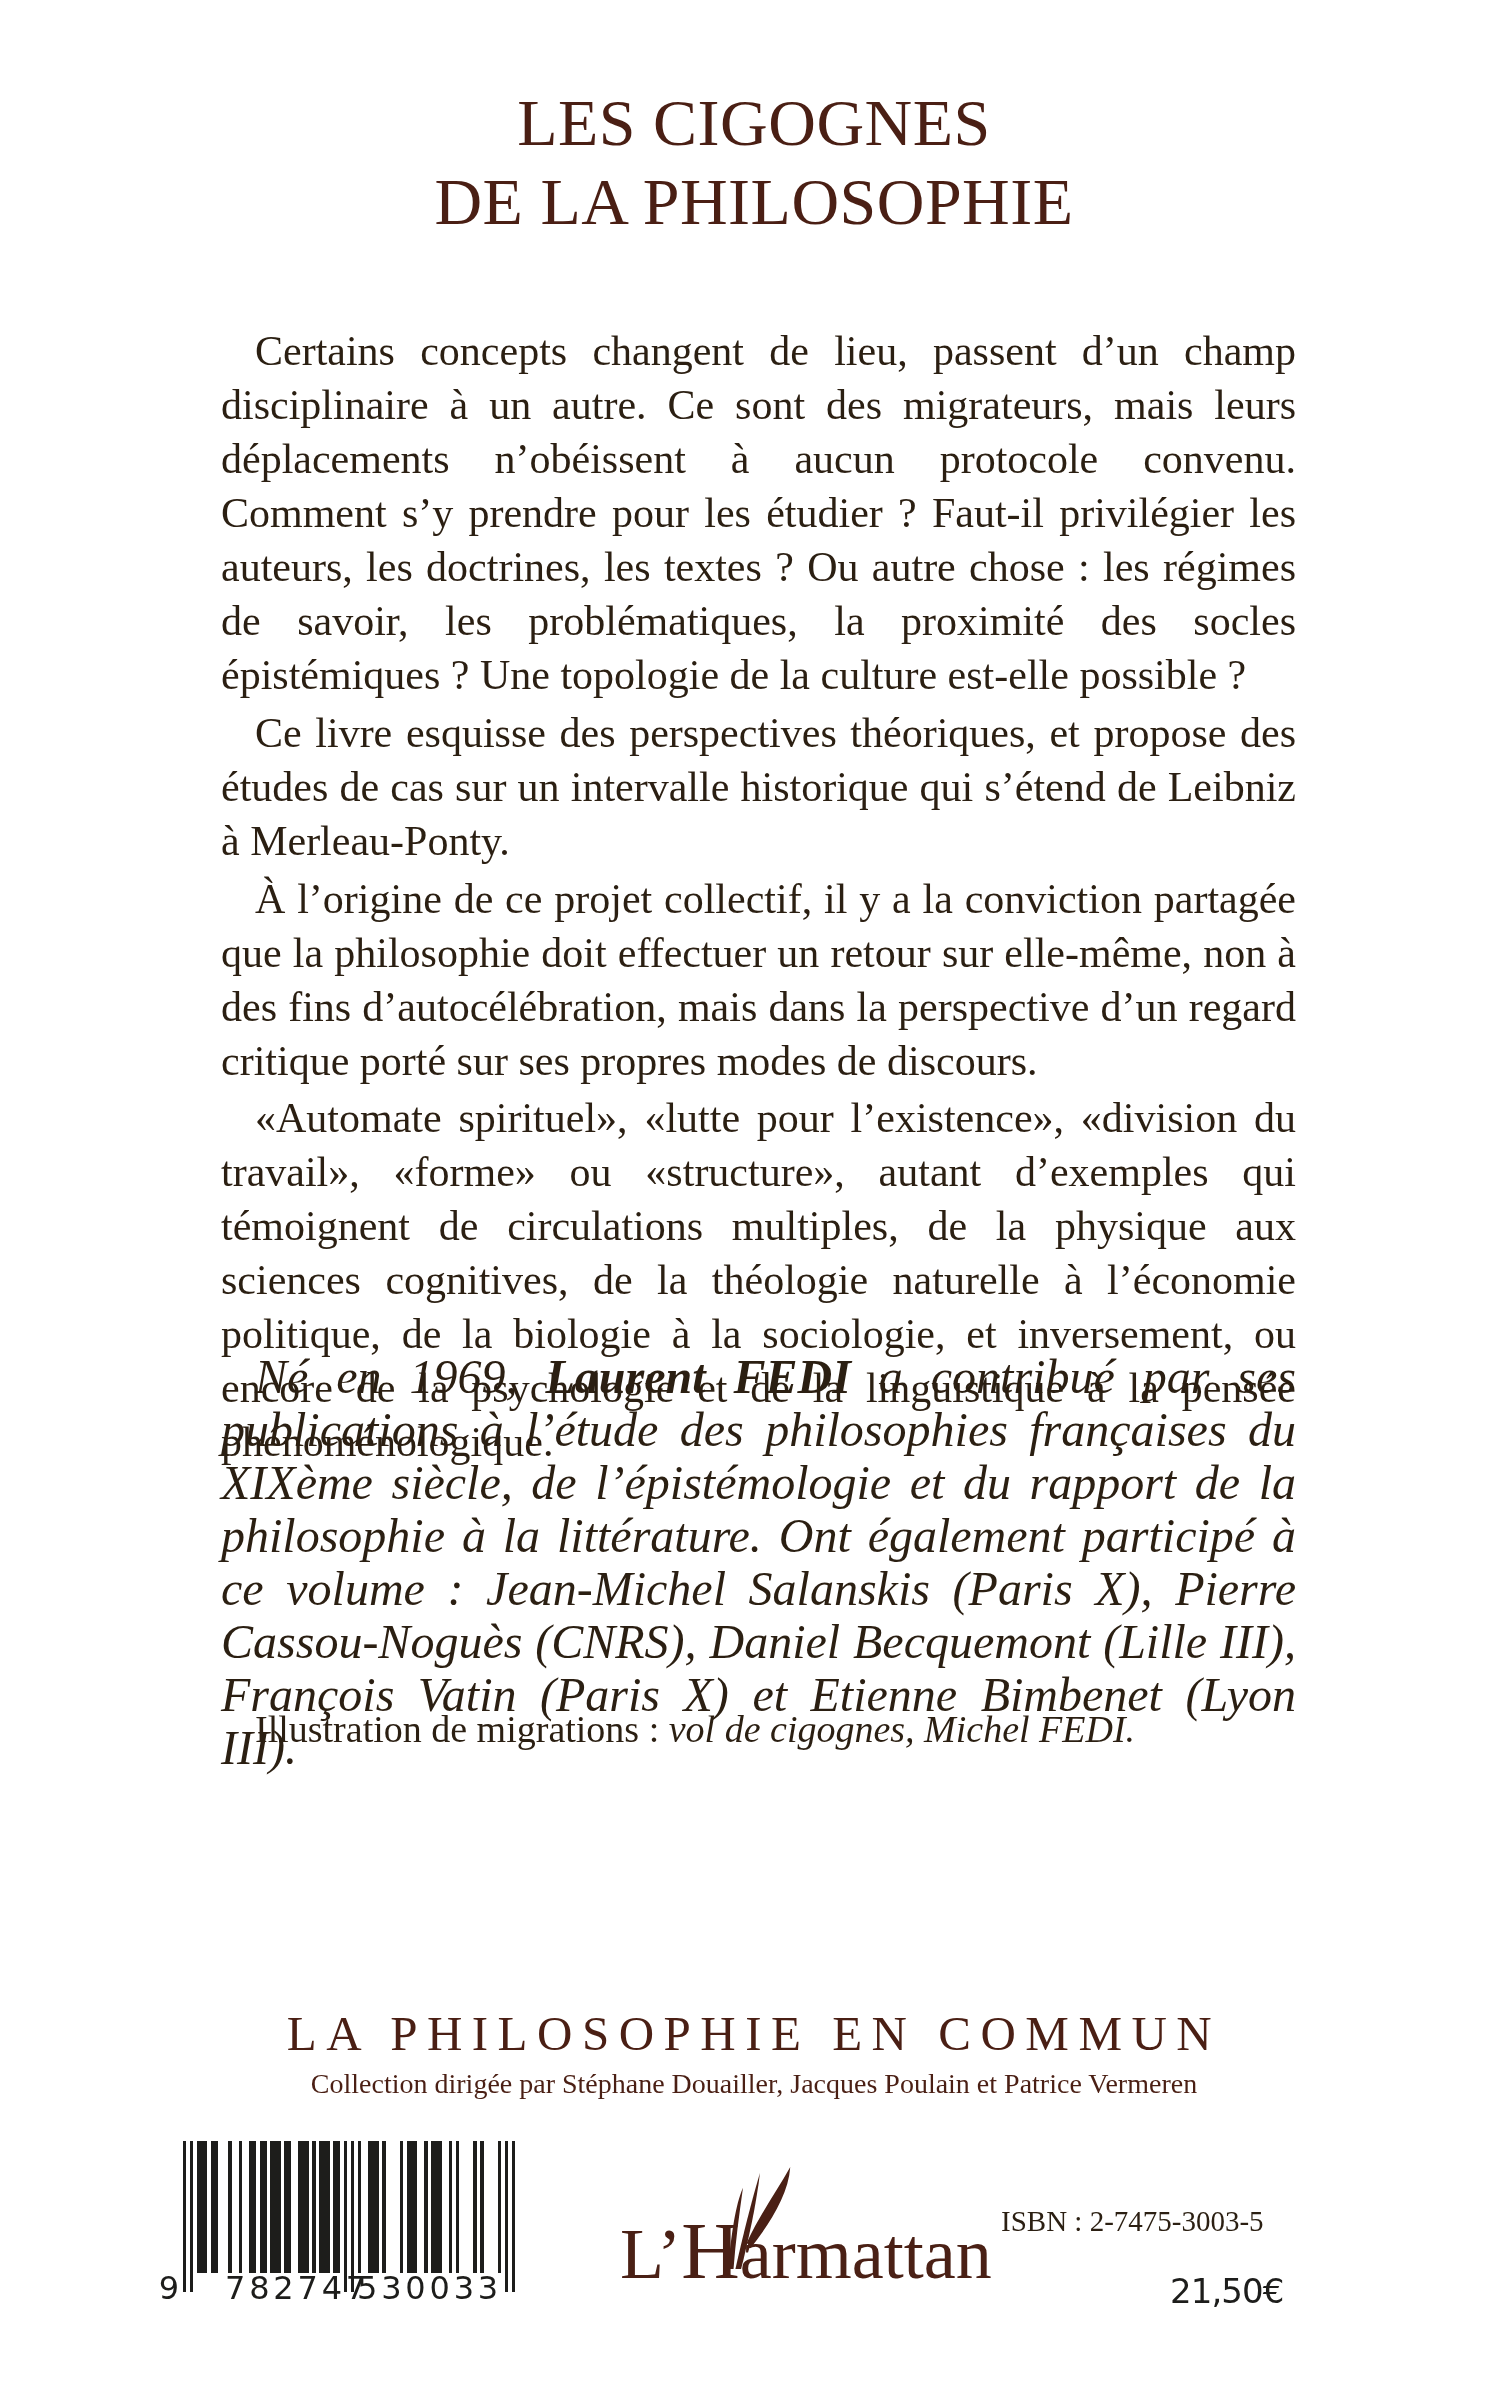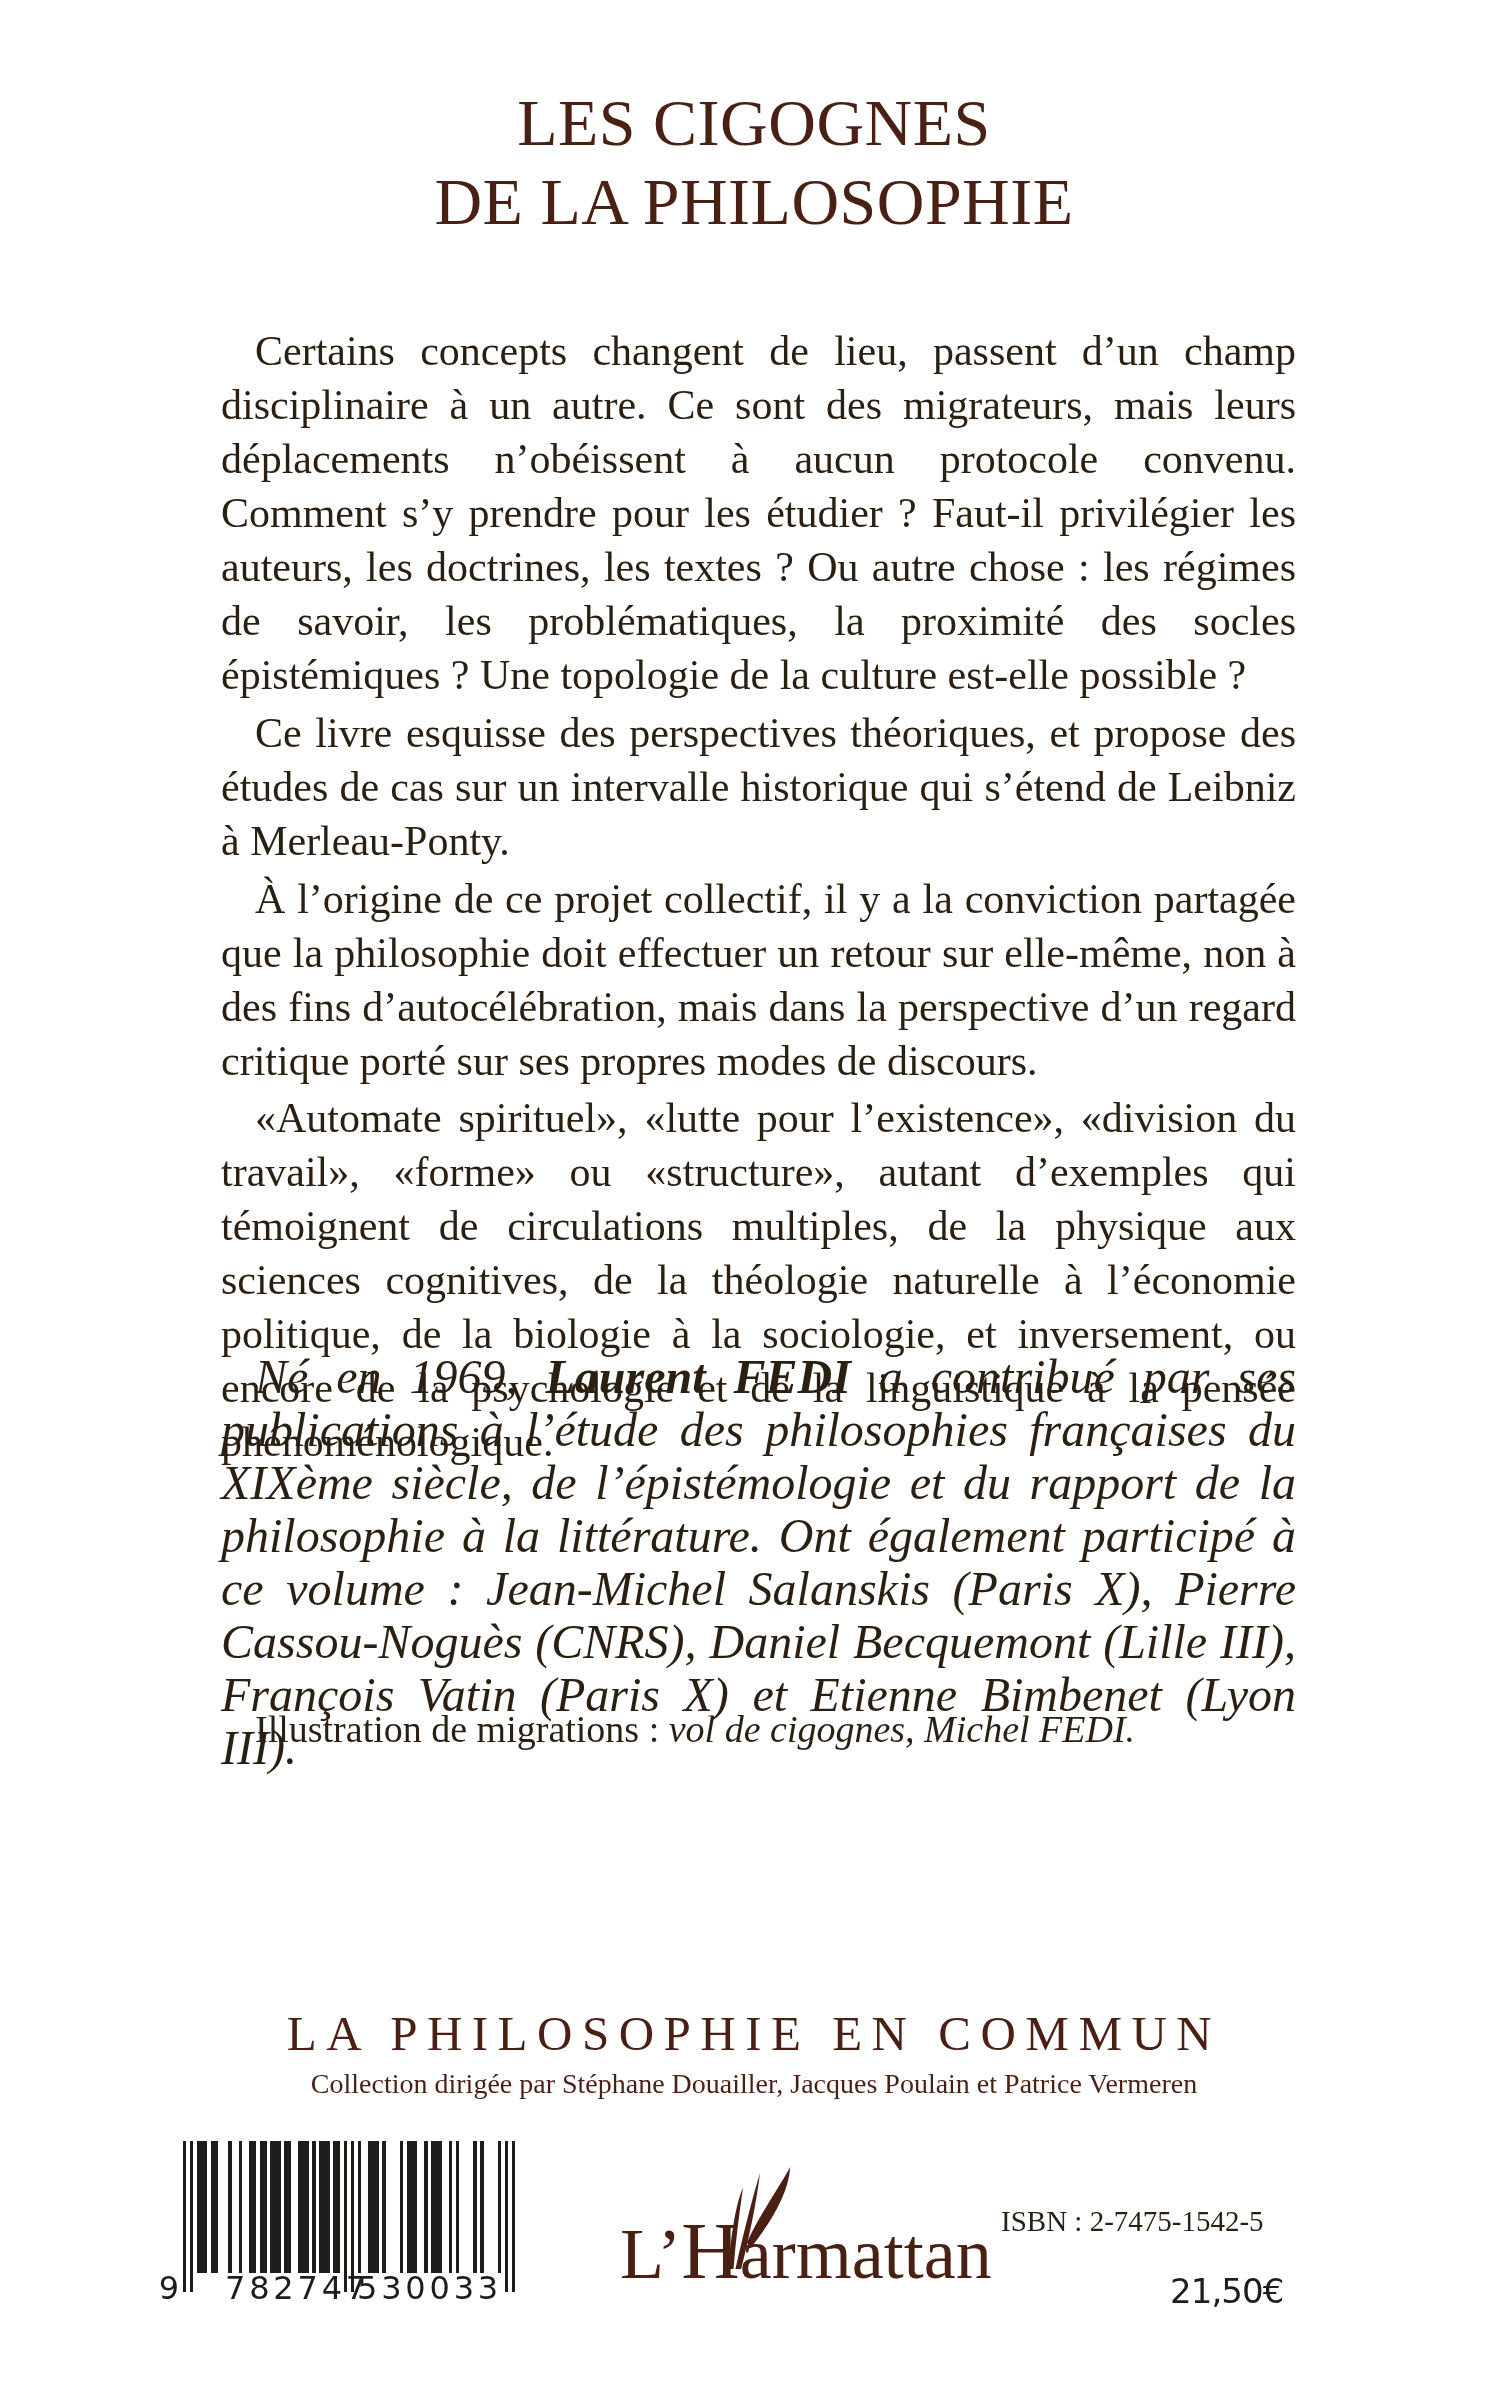--- a/index.html
+++ b/index.html
@@ -157,15 +157,15 @@
 
 <div class="logo">
   <svg class="logo-feather" width="76" height="104" viewBox="0 0 80 110">
     <path d="M6 108 C 10 70, 14 40, 22 22 C 18 50, 14 80, 12 108 Z" fill="#4a2015"></path>
     <path d="M14 108 C 22 72, 30 40, 40 6 C 36 40, 28 76, 20 108 Z" fill="#4a2015"></path>
     <path d="M26 80 C 40 50, 58 25, 72 0 C 70 30, 50 60, 30 86 Z" fill="#4a2015"></path>
   </svg>
   <div class="logo-text"><span>L’</span><span class="big-h">H</span><span>armattan</span></div>
 </div>
 
-<div class="isbn">ISBN : 2-7475-1542-5</div>
+<div class="isbn">ISBN : 2-7475-3003-5</div>
 <div class="price">21,50€</div>
 
 
 </body></html>

